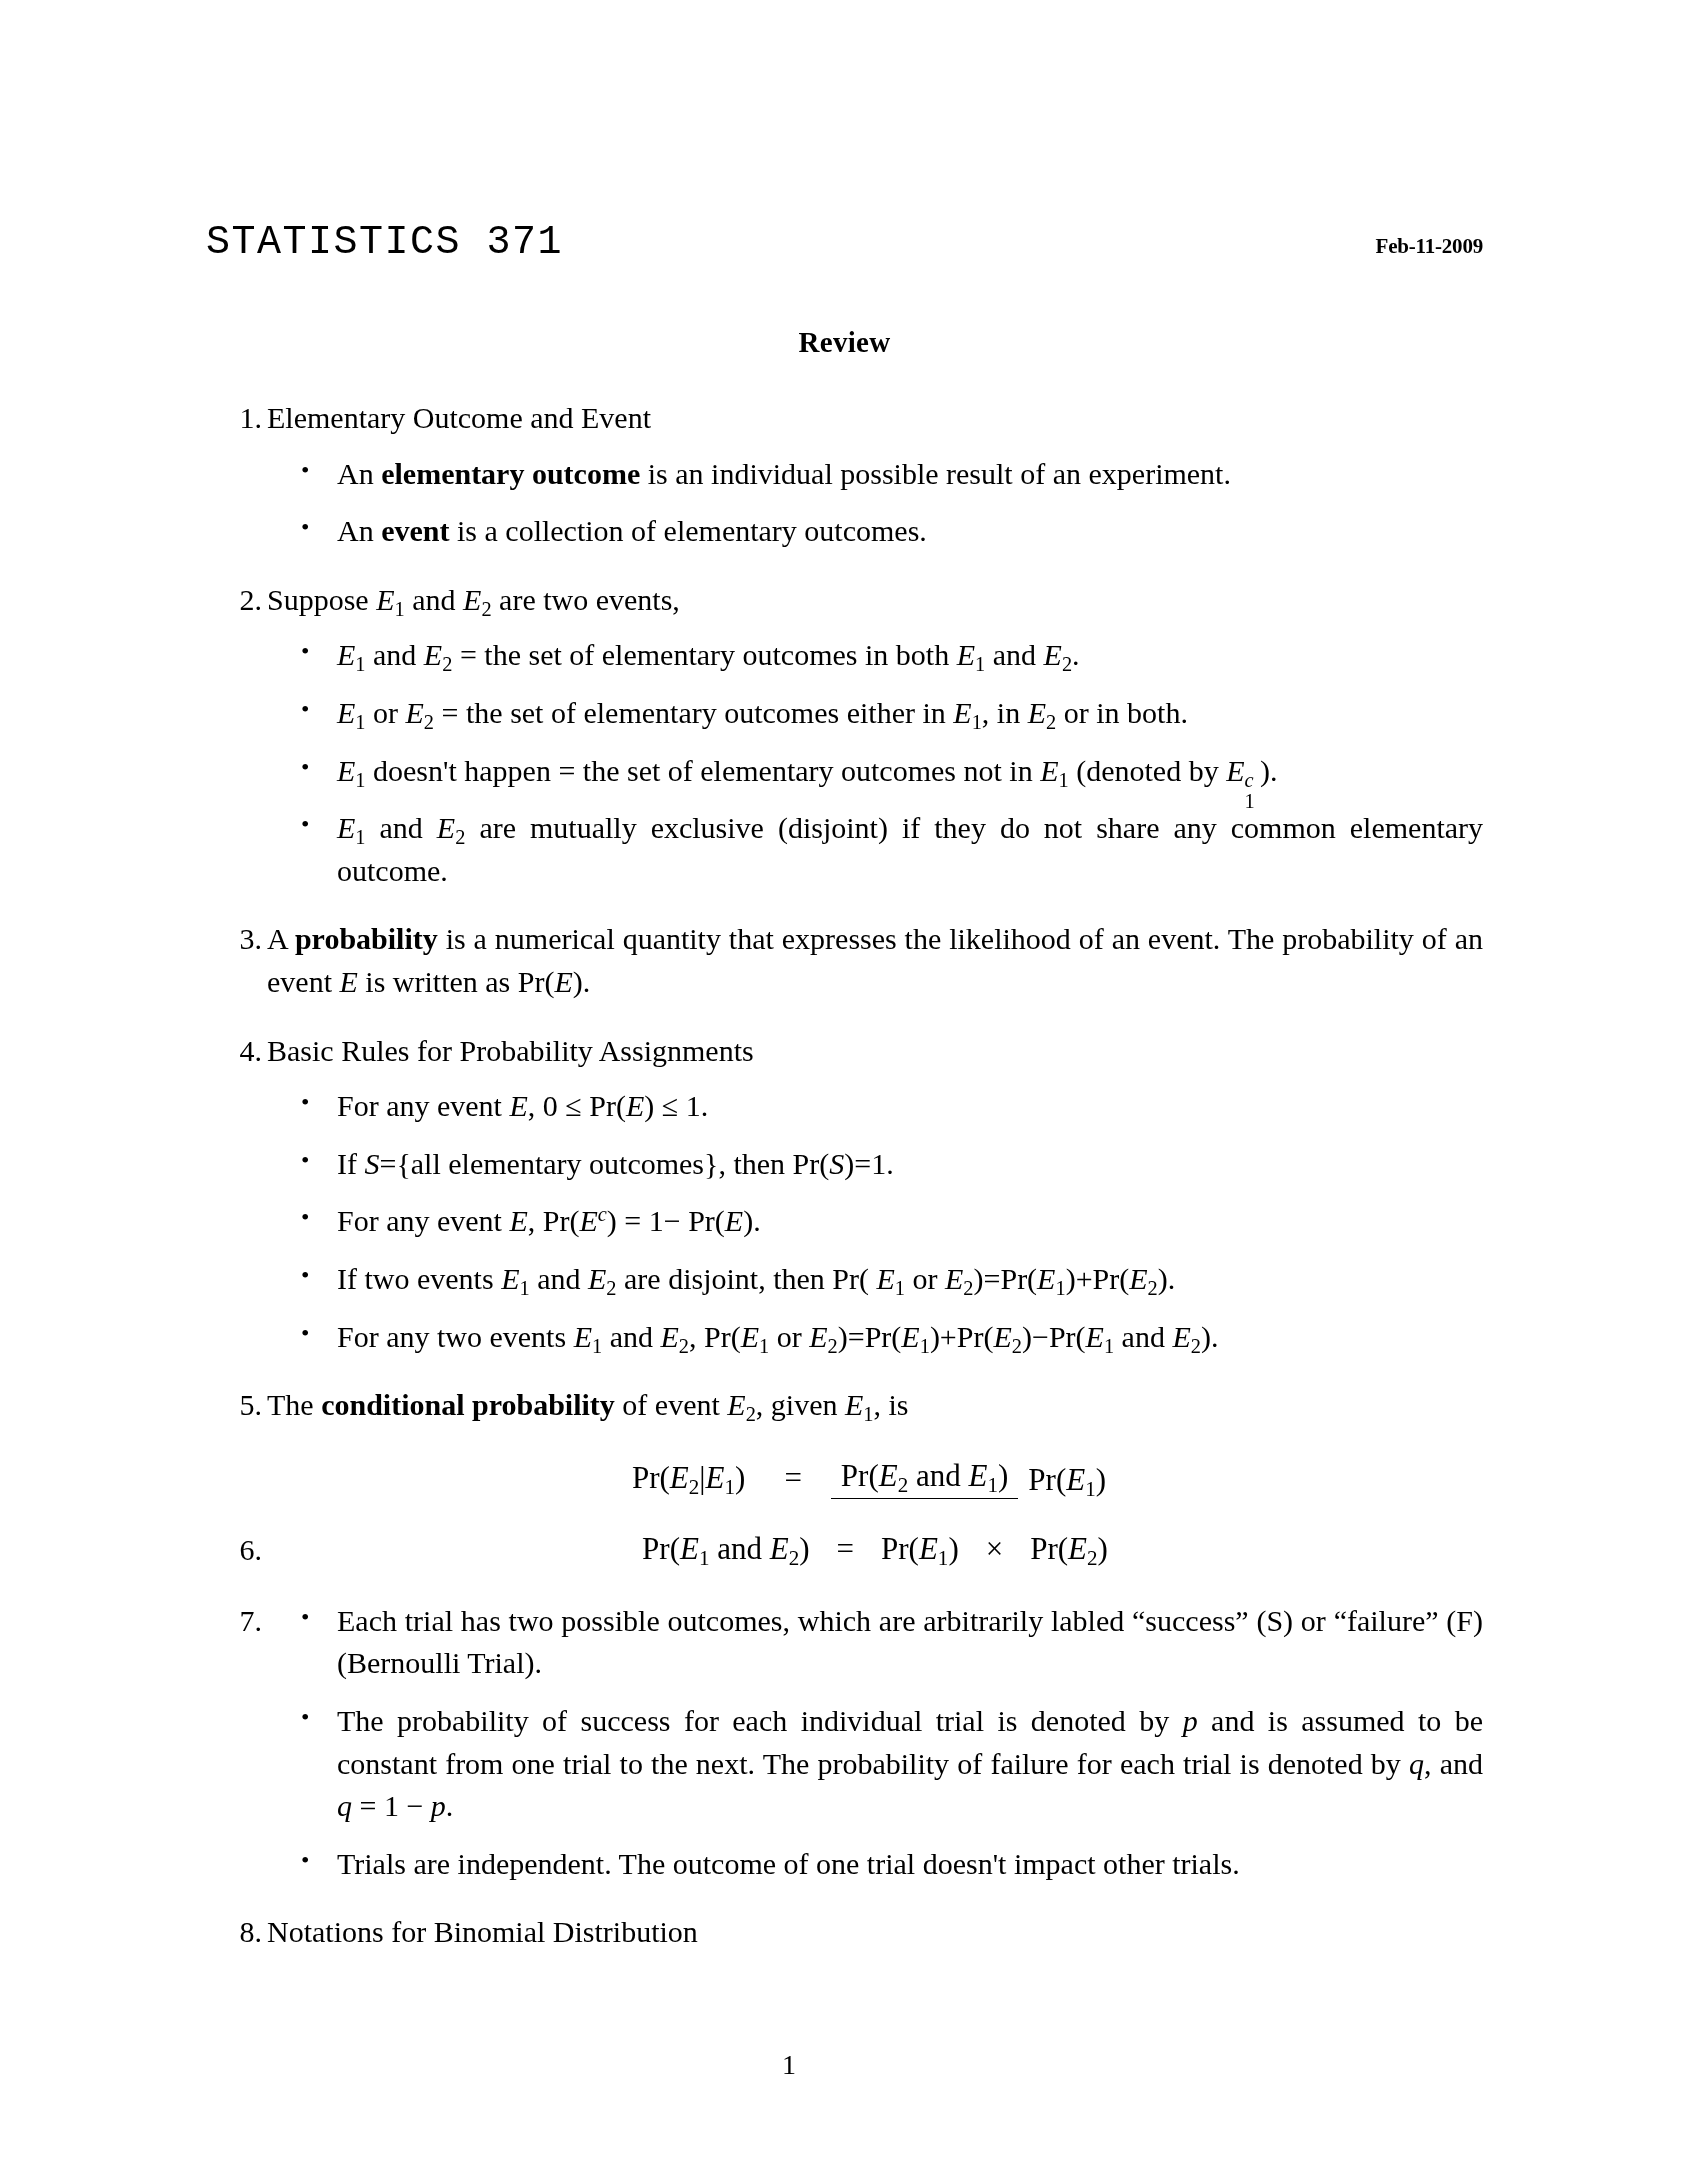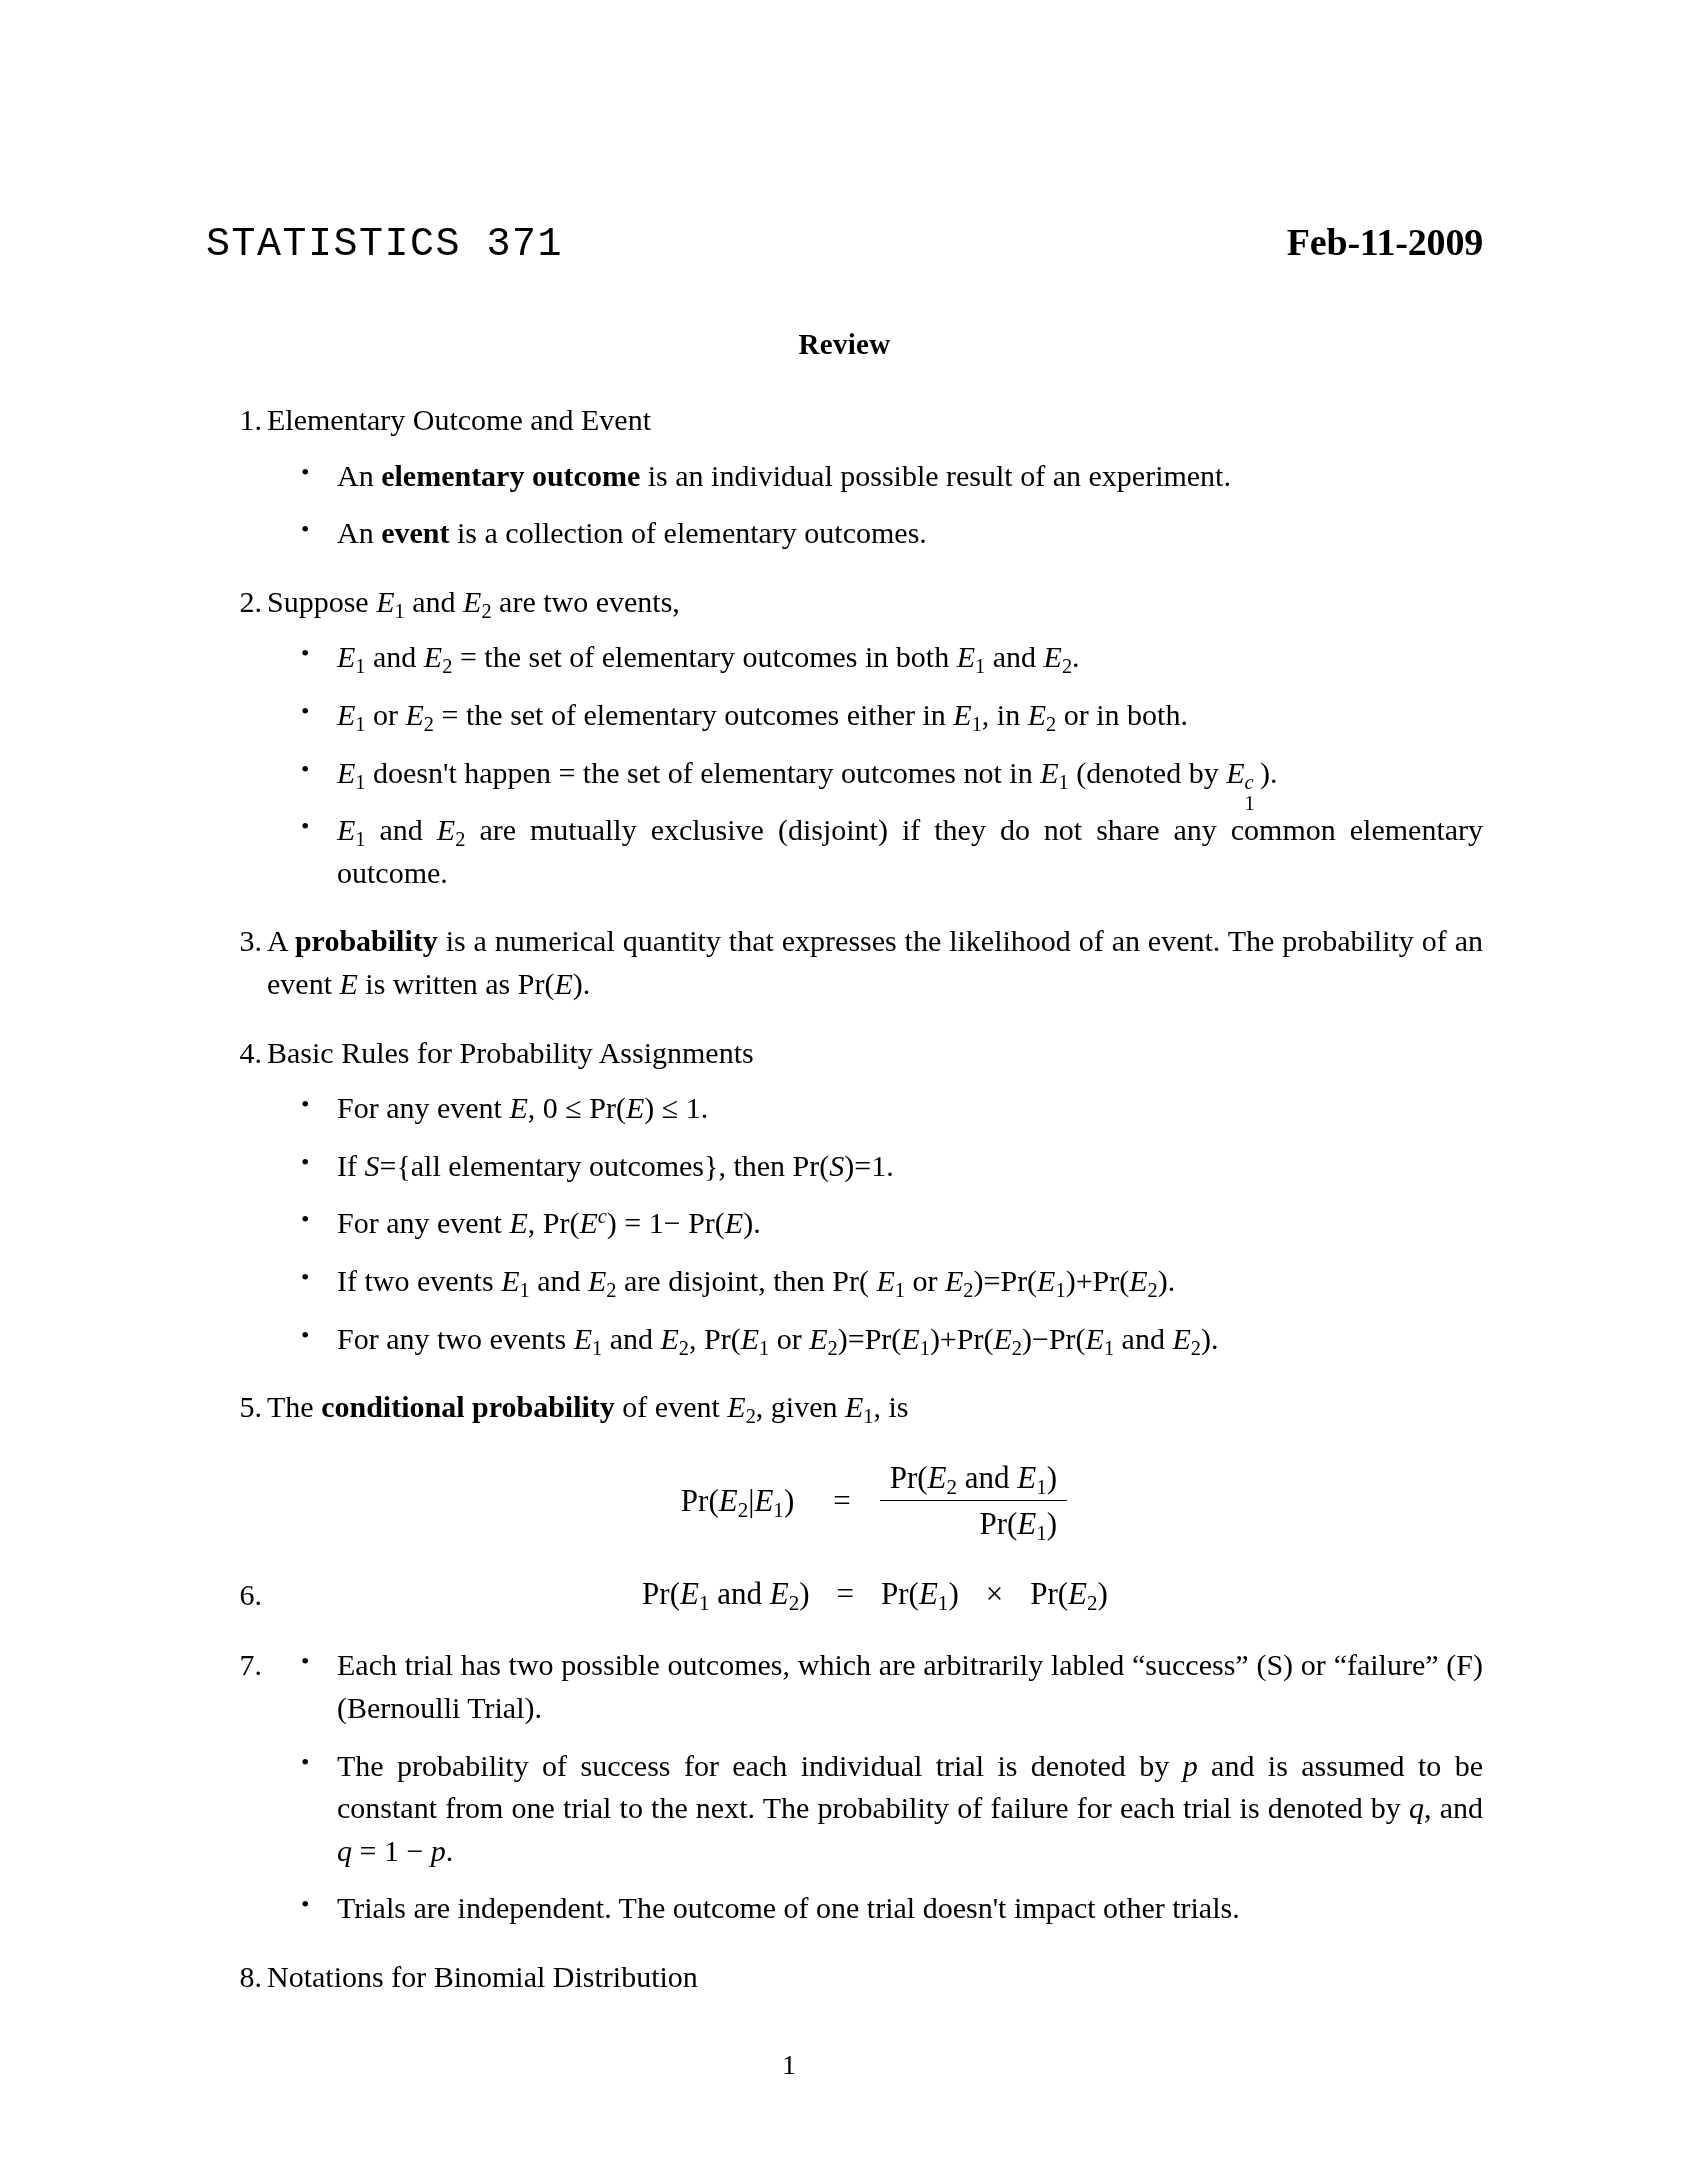--- a/index.html
+++ b/index.html
@@ -38,21 +38,21 @@
     margin-bottom: 61px;
   }
   .course-title {
     font-family: "Liberation Mono", "DejaVu Sans Mono", monospace;
     font-size: 40px;
     letter-spacing: 1.5px;
     white-space: pre;
   }
   .doc-date {
     font-family: "Liberation Serif", "DejaVu Serif", serif;
-    font-size: 38px;
+    font-size: 21px;
     font-weight: bold;
     letter-spacing: -0.2px;
   }
 
   
   .section-heading {
     font-size: 29px;
     font-weight: bold;
     margin-left: 0px;
     margin-bottom: 38px;
@@ -155,22 +155,21 @@
     line-height: 1.3;
   }
   .eqrow {
     display: inline-flex;
     align-items: center;
     justify-content: center;
     gap: 15px;
   }
   .frac {
     display: inline-flex;
-    flex-direction: column;
-    align-items: flex-end;
+    align-items: flex-start;
     vertical-align: middle;
     margin: 0 2px;
   }
   .frac .fnum {
     padding: 0 10px 3px 10px;
     border-bottom: 1.6px solid #000;
     line-height: 1.25;
   }
   .frac .fden {
     padding: 4px 10px 0 10px;

